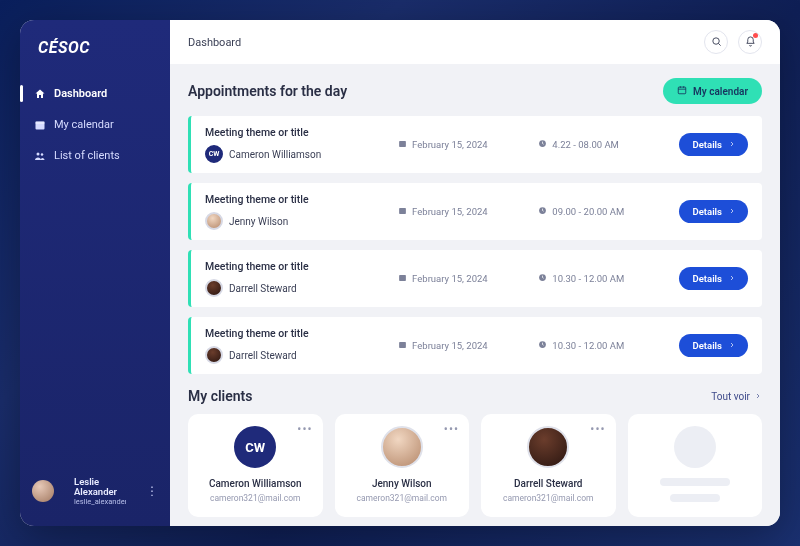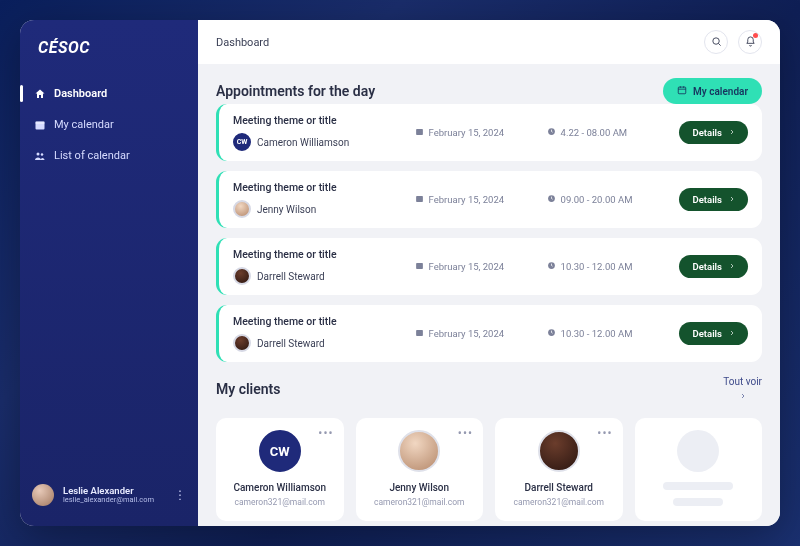--- a/index.html
+++ b/index.html
@@ -7,37 +7,37 @@
   .canvas {
     width: 800px; height: 546px; position: relative;
     background: linear-gradient(135deg, #0a1f5c 0%, #1a2d6b 30%, #0f1f55 60%, #1a3070 100%);
     display: flex; align-items: center; justify-content: center;
   }
   .app {
     width: 760px; height: 506px; background: #f3f4f6; border-radius: 14px; overflow: hidden;
     display: flex; box-shadow: 0 10px 40px rgba(0,0,0,.3);
   }
   .sidebar {
-    width: 178px; background: linear-gradient(180deg,#1f2a7a,#1a2468); color: #fff;
+    width: 150px; background: linear-gradient(180deg,#1f2a7a,#1a2468); color: #fff;
     display: flex; flex-direction: column; padding: 18px 0 10px 0; position: relative;
   }
   .brand { font-weight: 700; font-style: italic; font-size: 16px; letter-spacing: .5px; padding: 0 18px 22px 18px; }
   .nav { display: flex; flex-direction: column; gap: 2px; }
   .nav-item {
     display: flex; align-items: center; gap: 8px; font-size: 11px; padding: 8px 14px; color: #d6dbff;
     cursor: pointer; position: relative;
   }
   .nav-item.active { color: #fff; font-weight: 600; }
   .nav-item.active::before {
     content: ""; position: absolute; left: 0; top: 6px; bottom: 6px; width: 3px; background: #fff; border-radius: 2px;
   }
   .nav-icon { width: 12px; height: 12px; display: inline-flex; align-items: center; justify-content: center; }
   .nav-icon svg { width: 12px; height: 12px; }
   .profile {
-    margin-top: auto; display: flex; align-items: center; gap: 9px; padding: 10px 12px; color: #e8ebff;
+    margin-top: auto; display: flex; align-items: center; gap: 20px; padding: 10px 12px; color: #e8ebff;
   }
   .profile-avatar {
     width: 22px; height: 22px; border-radius: 50%; background: radial-gradient(circle at 35% 30%, #e7c9b8, #a17860);
     flex-shrink: 0;
   }
   .profile-meta { line-height: 1.1; overflow: hidden; }
   .profile-name { font-size: 9.5px; font-weight: 600; }
   .profile-email { font-size: 7.5px; color: #b7bfea; }
   .profile-menu { margin-left: auto; color: #c6ccf3; font-size: 12px; cursor: pointer; }
   .main { flex: 1; display: flex; flex-direction: column; background: #f1f2f6; }
@@ -47,51 +47,51 @@
   }
   .crumb { font-size: 11px; color: #3a3f55; }
   .top-actions { margin-left: auto; display: flex; gap: 10px; align-items: center; }
   .icon-btn {
     width: 24px; height: 24px; border: 1px solid #e3e5ee; border-radius: 50%; display: flex; align-items: center; justify-content: center;
     background: #fff; cursor: pointer; position: relative;
   }
   .icon-btn svg { width: 11px; height: 11px; stroke: #3a3f55; fill: none; stroke-width: 2; }
   .notif-dot { position: absolute; top: 2px; right: 3px; width: 5px; height: 5px; border-radius: 50%; background: #ff4d4d; }
   .content { padding: 14px 18px 0 18px; overflow: hidden; flex: 1; }
-  .section-row { display: flex; align-items: center; }
+  .section-row { display: flex; align-items: center; margin-bottom: 12px; }
   .section-title { font-size: 14px; font-weight: 600; color: #2a2f45; }
   .cal-btn {
     margin-left: auto; background: #2fe0b5; color: #17345e; border: none; border-radius: 16px;
     font-size: 10px; font-weight: 600; padding: 7px 14px; display: flex; align-items: center; gap: 6px; cursor: pointer;
   }
   .cal-btn svg { width: 10px; height: 10px; }
   .appt {
-    background: #fff; border-radius: 11px; padding: 10px 14px; margin-bottom: 10px;
+    background: #fff; border-radius: 4px; padding: 10px 14px; margin-bottom: 10px;
     display: grid; grid-template-columns: 1.4fr 1fr 1fr auto; align-items: center; gap: 8px;
     border-left: 3px solid #2fe0b5;
   }
   .appt-left { display: flex; flex-direction: column; gap: 6px; }
   .appt-title { font-size: 10.5px; color: #2a2f45; font-weight: 500; }
   .appt-person { display: flex; align-items: center; gap: 6px; }
   .mini-avatar {
     width: 18px; height: 18px; border-radius: 50%; border: 2px solid #1f2a7a; display: flex; align-items: center; justify-content: center;
     font-size: 7px; font-weight: 700; color: #fff; background: #1f2a7a; overflow: hidden;
   }
   .mini-avatar.photo1 { background: radial-gradient(circle at 40% 30%, #f1d7c2, #b5886a); border-color: #d7d9e5; }
   .mini-avatar.photo2 { background: radial-gradient(circle at 40% 30%, #6b3d2c, #2a1510); border-color: #d7d9e5; }
   .appt-name { font-size: 10px; color: #3a3f55; }
   .meta { display: flex; align-items: center; gap: 5px; font-size: 9.5px; color: #7c8199; }
   .meta svg { width: 9px; height: 9px; fill: #7c8199; }
   .details-btn {
-    background: #14532d; color: #fff; border: none; border-radius: 14px; font-size: 9.5px; font-weight: 600;
+    background: #1d4ed8; color: #fff; border: none; border-radius: 14px; font-size: 9.5px; font-weight: 600;
     padding: 6px 12px 6px 14px; display: flex; align-items: center; gap: 6px; cursor: pointer;
   }
   .details-btn svg { width: 8px; height: 8px; stroke: #fff; fill: none; stroke-width: 2; }
-  .clients-row { display: flex; align-items: center; margin: 14px 0 16px 0; }
-  .view-all { margin-left: auto; font-size: 10px; color: #3e4a8a; display: flex; align-items: center; gap: 4px; cursor: pointer; flex-direction: column; }
+  .clients-row { display: flex; align-items: center; margin: 14px 0 10px 0; }
+  .view-all { margin-left: auto; font-size: 10px; color: #3e4a8a; display: flex; align-items: center; gap: 4px; cursor: pointer; }
   .view-all svg { width: 8px; height: 8px; stroke: #3e4a8a; fill: none; stroke-width: 2; }
   .cards { display: grid; grid-template-columns: repeat(4, 1fr); gap: 12px; }
   .card {
     background: #fff; border-radius: 10px; padding: 12px 10px 14px 10px; display: flex; flex-direction: column; align-items: center;
     position: relative;
   }
   .card-menu { position: absolute; top: 8px; right: 10px; color: #9599b0; font-size: 12px; cursor: pointer; letter-spacing: 1px; }
   .card-avatar {
     width: 42px; height: 42px; border-radius: 50%; margin-bottom: 10px; display: flex; align-items: center; justify-content: center;
     font-size: 13px; font-weight: 700; color: #fff;
@@ -135,21 +135,21 @@
           </div>
           <div class="nav-item">
             <span class="nav-icon">
               <svg viewBox="0 0 24 24" fill="currentColor">
                 <circle cx="8" cy="8" r="3"></circle>
                 <circle cx="16" cy="9" r="2.5"></circle>
                 <path d="M2 20c0-3 3-5 6-5s6 2 6 5"></path>
                 <path d="M13 20c0-2 2-4 4-4s4 2 4 4"></path>
               </svg>
             </span>
-            <span>List of calendar</span>
+            <span>List of clients</span>
           </div>
         </nav>
       <div class="profile">
         <div class="profile-avatar"></div>
         <div class="profile-meta">
           <div class="profile-name">Leslie Alexander</div>
           <div class="profile-email">leslie_alexander@mail.com</div>
         </div>
         <div class="profile-menu">⋮</div>
       </div>

